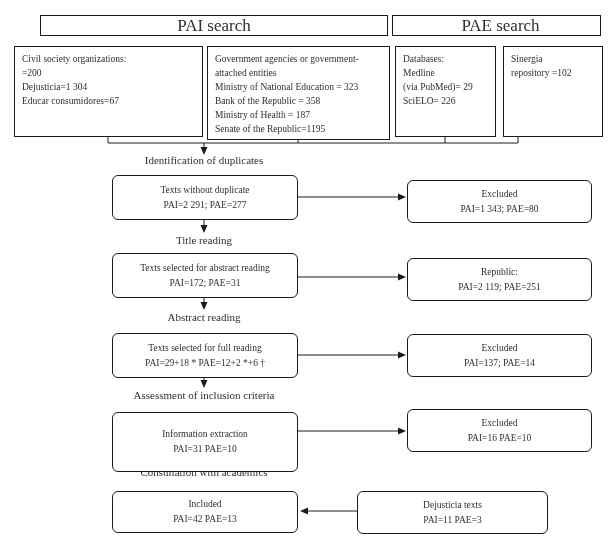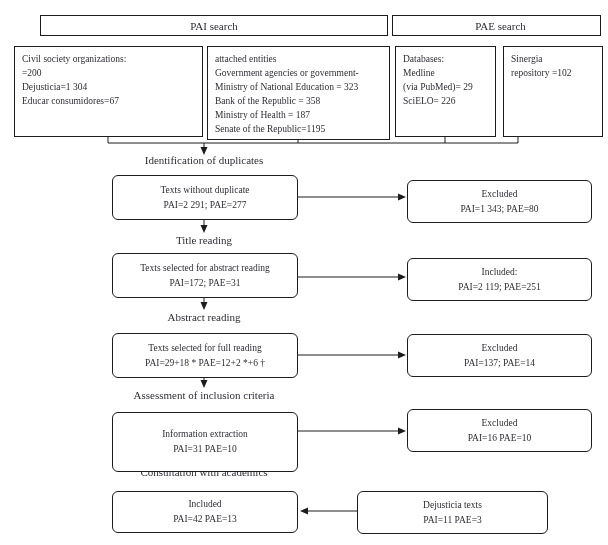--- a/index.html
+++ b/index.html
@@ -17,21 +17,21 @@
     overflow:hidden;
   }
   .box{
     position:absolute;
     border:1px solid var(--border);
     background:#fff;
     box-sizing:border-box;
   }
   .header-box{
     display:flex;align-items:center;justify-content:center;
-    font-size:11px;
+    font-size:17px;
   }
   .src-box{
     padding:5px 6px 0 7px;
     font-size:9.5px;
     line-height:14px;
   }
   .src-line{white-space:nowrap;}
   .flow-box{
     display:flex;flex-direction:column;align-items:center;justify-content:center;
     text-align:center;
@@ -98,22 +98,22 @@
   </div>
 
   <div class="box src-box" style="left:14px;top:46px;width:189px;height:91px;">
     <div class="src-line">Civil society organizations:</div>
     <div class="src-line">=200</div>
     <div class="src-line">Dejusticia=1 304</div>
     <div class="src-line">Educar consumidores=67</div>
   </div>
 
   <div class="box src-box" style="left:207px;top:46px;width:183px;height:94px;">
+    <div class="src-line">Government agencies or government-</div>
     <div class="src-line">attached entities</div>
-    <div class="src-line">Government agencies or government-</div>
     <div class="src-line">Ministry of National Education = 323</div>
     <div class="src-line">Bank of the Republic = 358</div>
     <div class="src-line">Ministry of Health = 187</div>
     <div class="src-line">Senate of the Republic=1195</div>
   </div>
 
   <div class="box src-box" style="left:395px;top:46px;width:101px;height:91px;">
     <div class="src-line">Databases:</div>
     <div class="src-line">Medline</div>
     <div class="src-line">(via PubMed)= 29</div>
@@ -150,21 +150,21 @@
   <div class="box flow-box" style="left:112px;top:491px;width:186px;height:42px;">
     <div>Included</div>
     <div>PAI=42 PAE=13</div>
   </div>
 
   <div class="box flow-box" style="left:407px;top:180px;width:185px;height:43px;">
     <div>Excluded</div>
     <div>PAI=1 343; PAE=80</div>
   </div>
   <div class="box flow-box" style="left:407px;top:258px;width:185px;height:43px;">
-    <div>Included:</div>
+    <div>Republic:</div>
     <div>PAI=2 119; PAE=251</div>
   </div>
   <div class="box flow-box" style="left:407px;top:334px;width:185px;height:43px;">
     <div>Excluded</div>
     <div>PAI=137; PAE=14</div>
   </div>
   <div class="box flow-box" style="left:407px;top:409px;width:185px;height:43px;">
     <div>Excluded</div>
     <div>PAI=16 PAE=10</div>
   </div>

